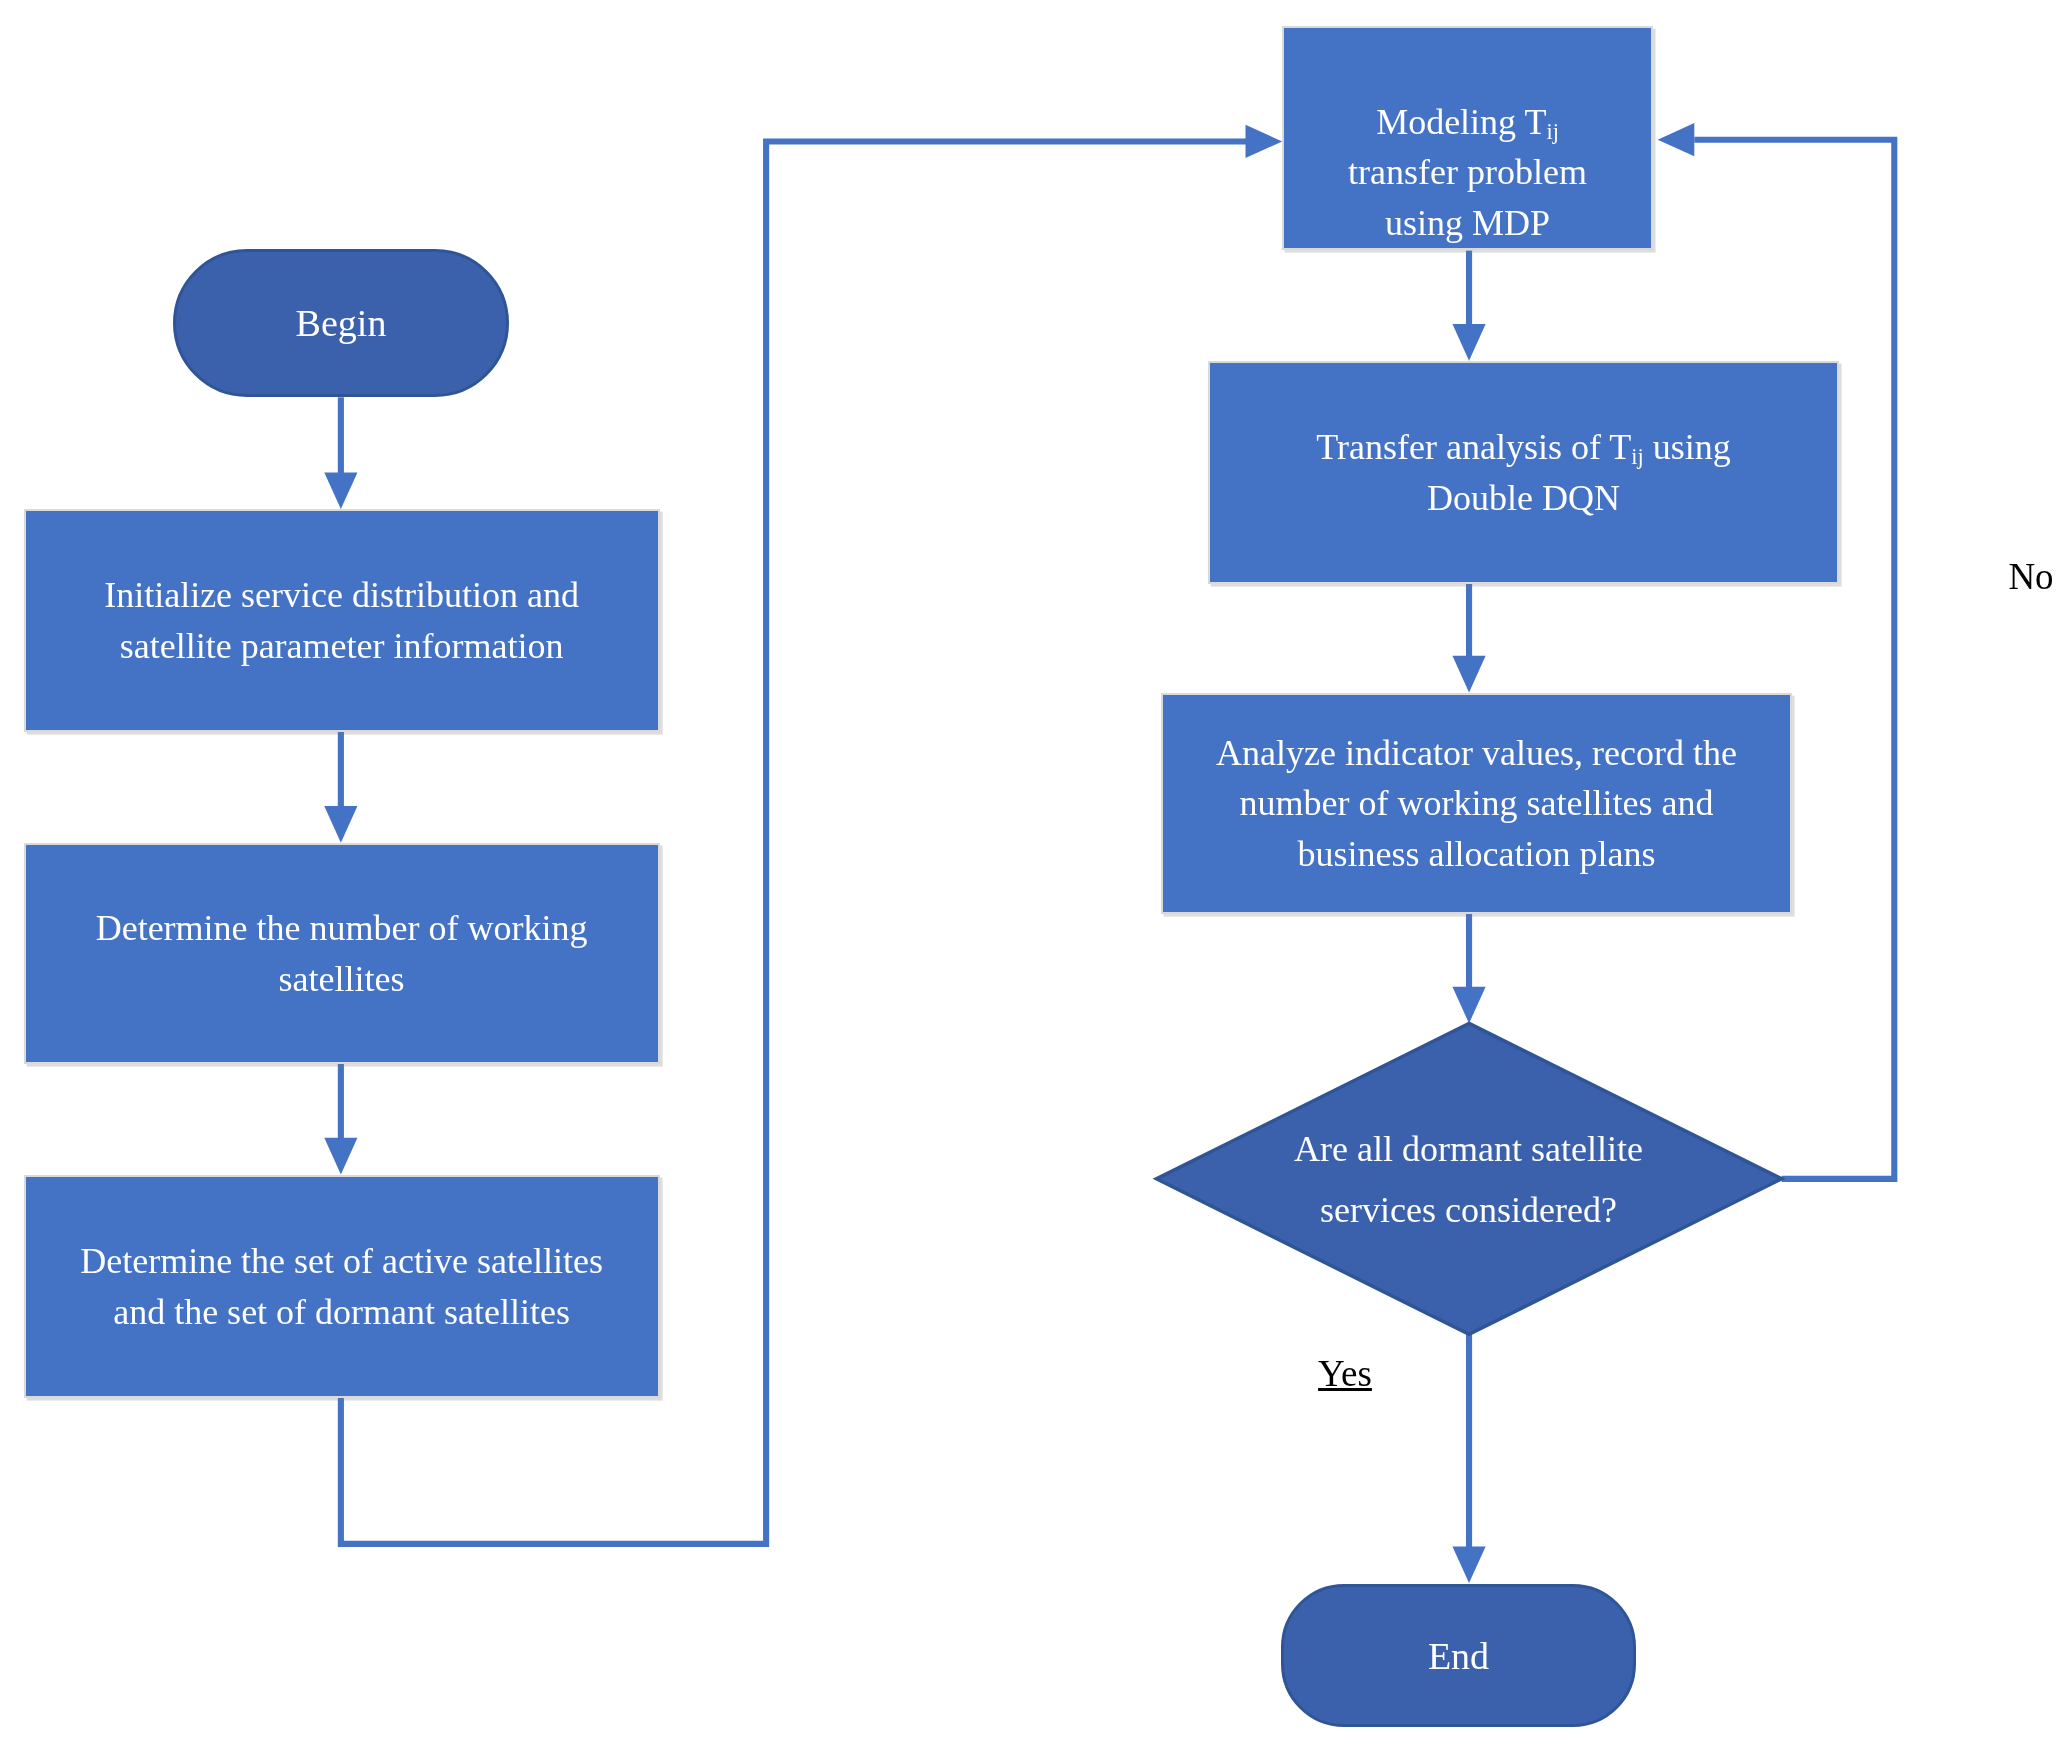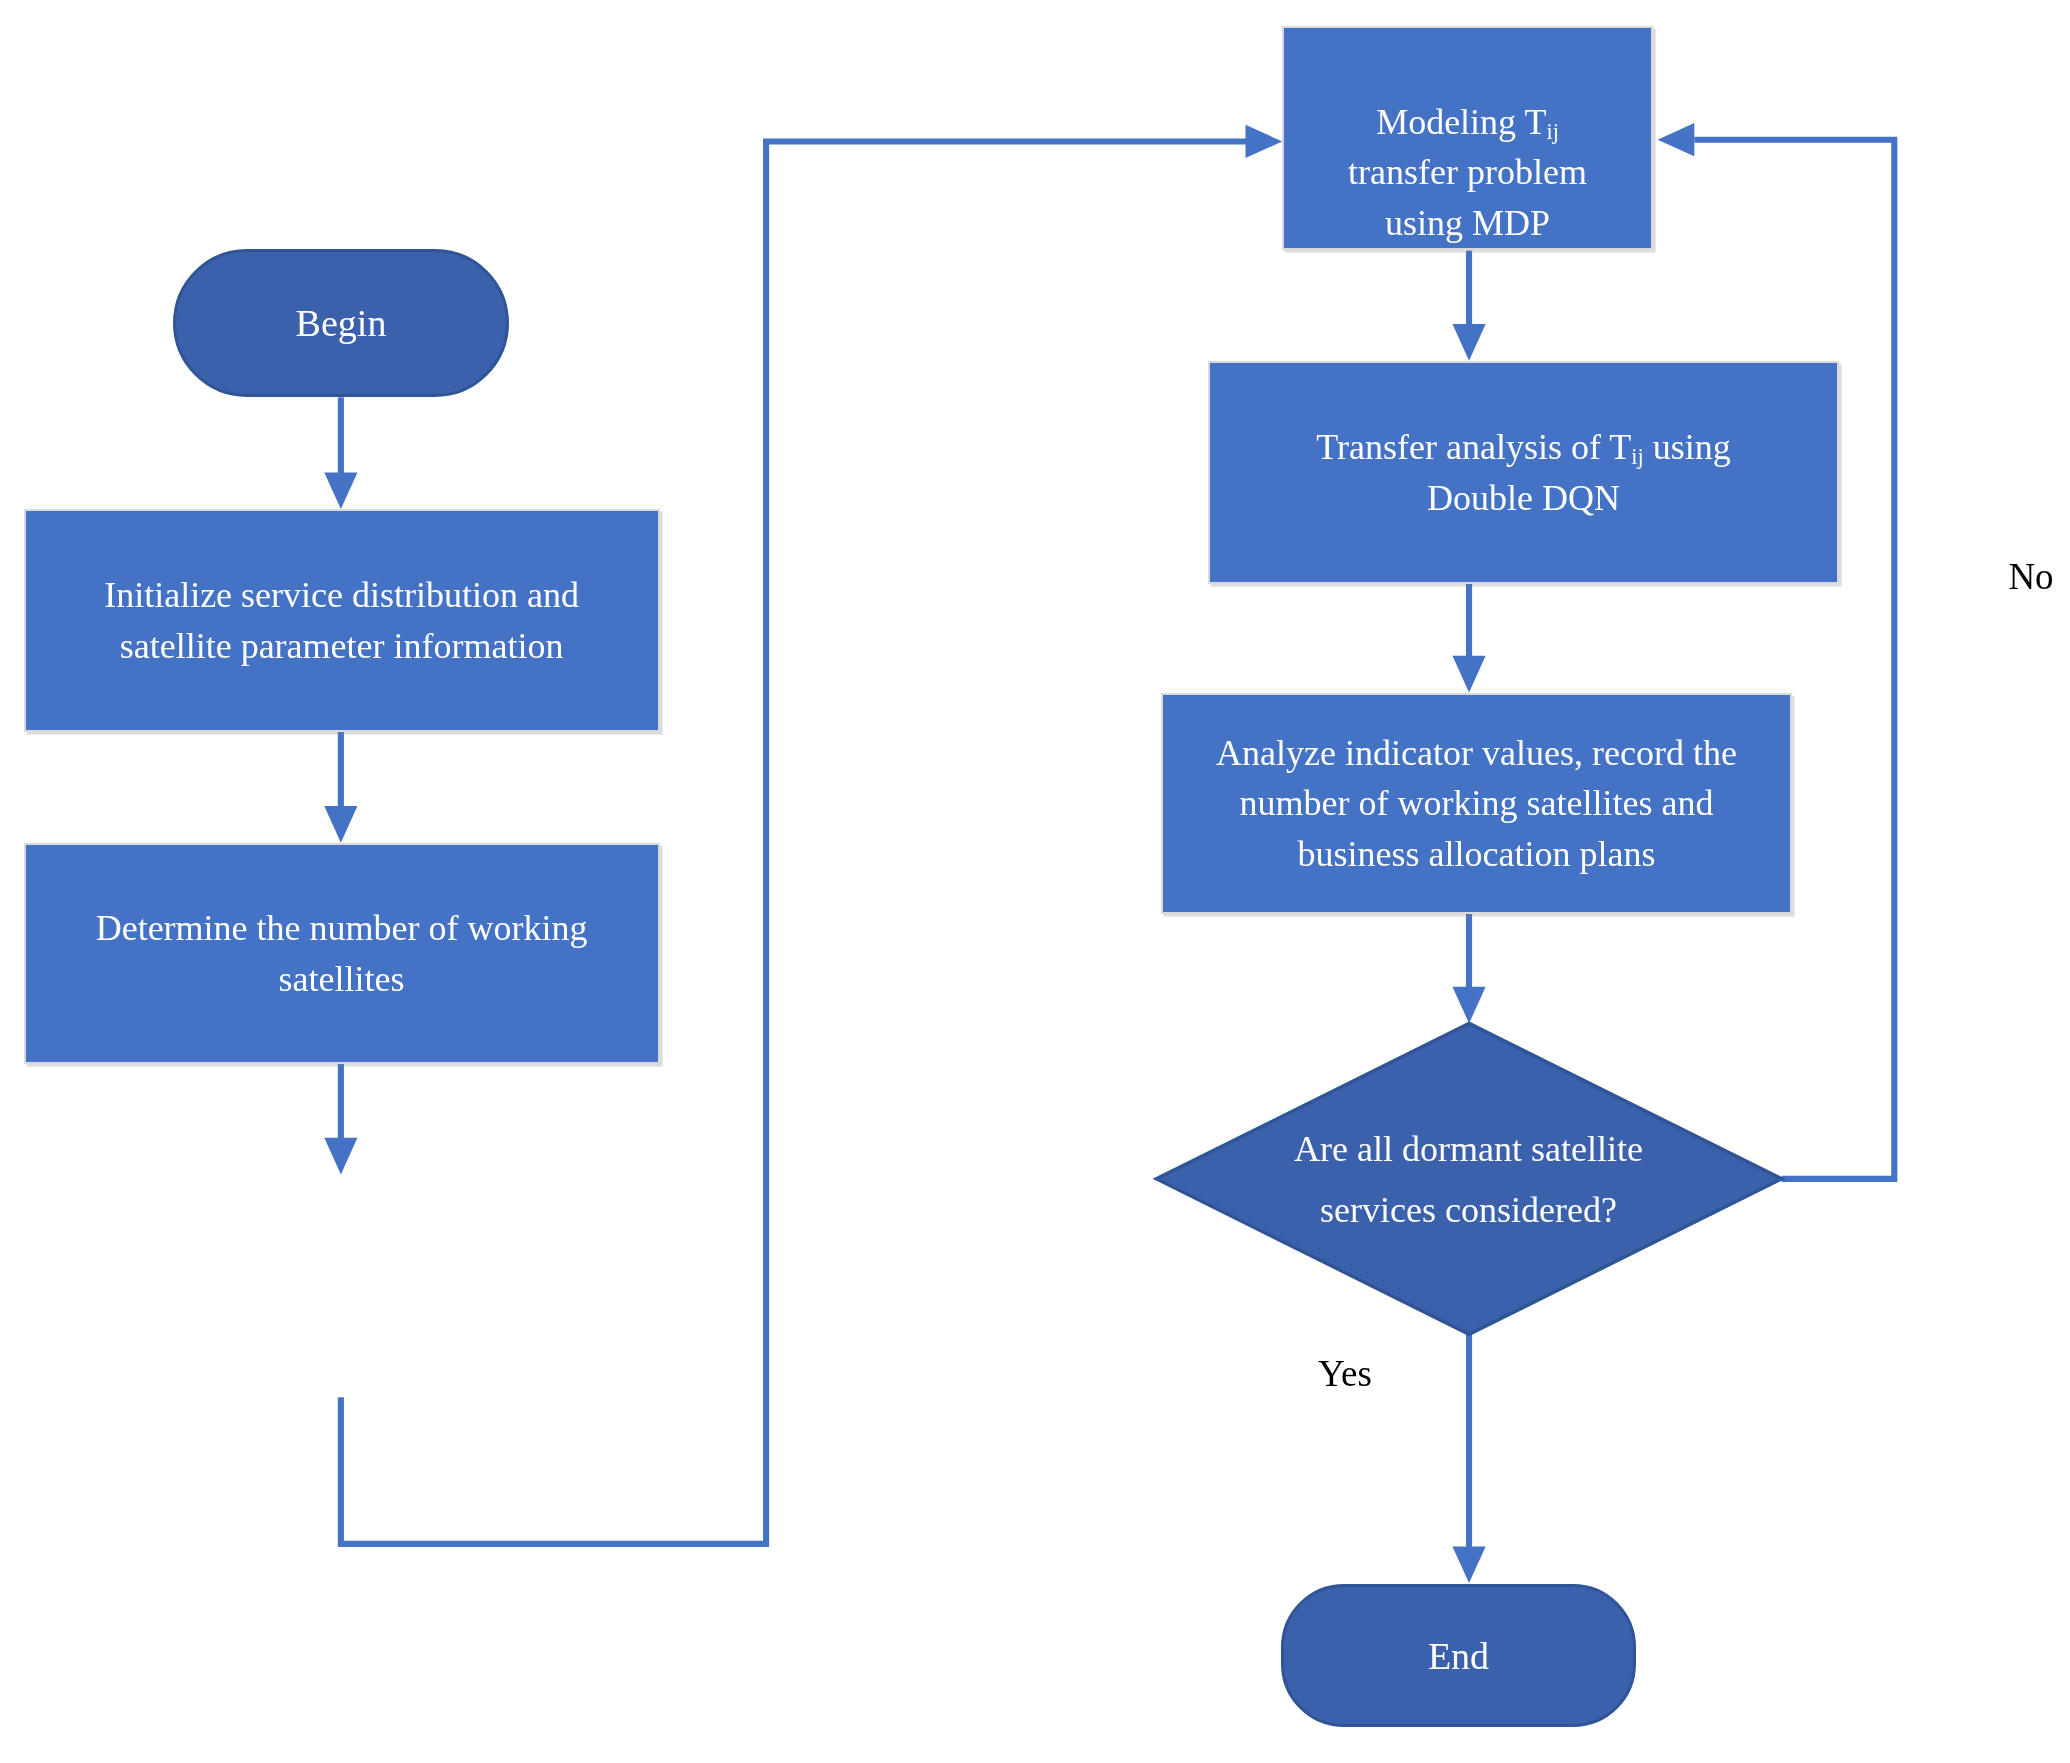--- a/index.html
+++ b/index.html
@@ -121,20 +121,24 @@
   <div class="node rect" style="left:23.6px; top:509px; width:636px; height:223px;">
     <div class="line">Initialize service distribution and</div>
     <div class="line">satellite parameter information</div>
   </div>
 
   <div class="node rect" style="left:23.6px; top:843px; width:636px; height:221px;">
     <div class="line">Determine the number of working</div>
     <div class="line">satellites</div>
   </div>
 
+  <div class="node rect" style="left:23.6px; top:1175px; width:636px; height:223px;">
+    <div class="line">Determine the set of active satellites</div>
+    <div class="line">and the set of dormant satellites</div>
+  </div>
 
   <div class="node rect" style="left:1282px; top:26px; width:371px; height:224px;justify-content:flex-end;">
     <div class="line"><span>Modeling T</span><span class="sub">ij</span></div>
     <div class="line">transfer problem</div>
     <div class="line">using MDP</div>
   </div>
 
   <div class="node rect" style="left:1208px; top:361px; width:631px; height:223px;">
     <div class="line"><span>Transfer analysis of T</span><span class="sub">ij</span><span> using</span></div>
     <div class="line">Double DQN</div>
@@ -144,21 +148,21 @@
     <div class="line">Analyze indicator values, record the</div>
     <div class="line">number of working satellites and</div>
     <div class="line">business allocation plans</div>
   </div>
 
   <div class="node diamond-text" style="left:1156px; top:1024px; width:625px; height:311px;">
     <div class="line">Are all dormant satellite</div>
     <div class="line">services considered?</div>
   </div>
 
-  <div class="edge-label" style="left:1284px; top:1352px; width:122px;">Yes</div>
+  <div class="edge-label" style="left:1284px; top:1352px; width:122px;text-decoration:underline;">Yes</div>
 
   <div class="edge-label" style="left:1974px; top:555px; width:114px;">No</div>
 
   <div class="node terminal" style="left:1281px; top:1584px; width:355px; height:143px; border-radius:63px;">
     <div class="line">End</div>
   </div>
 
 </div>
 
 

